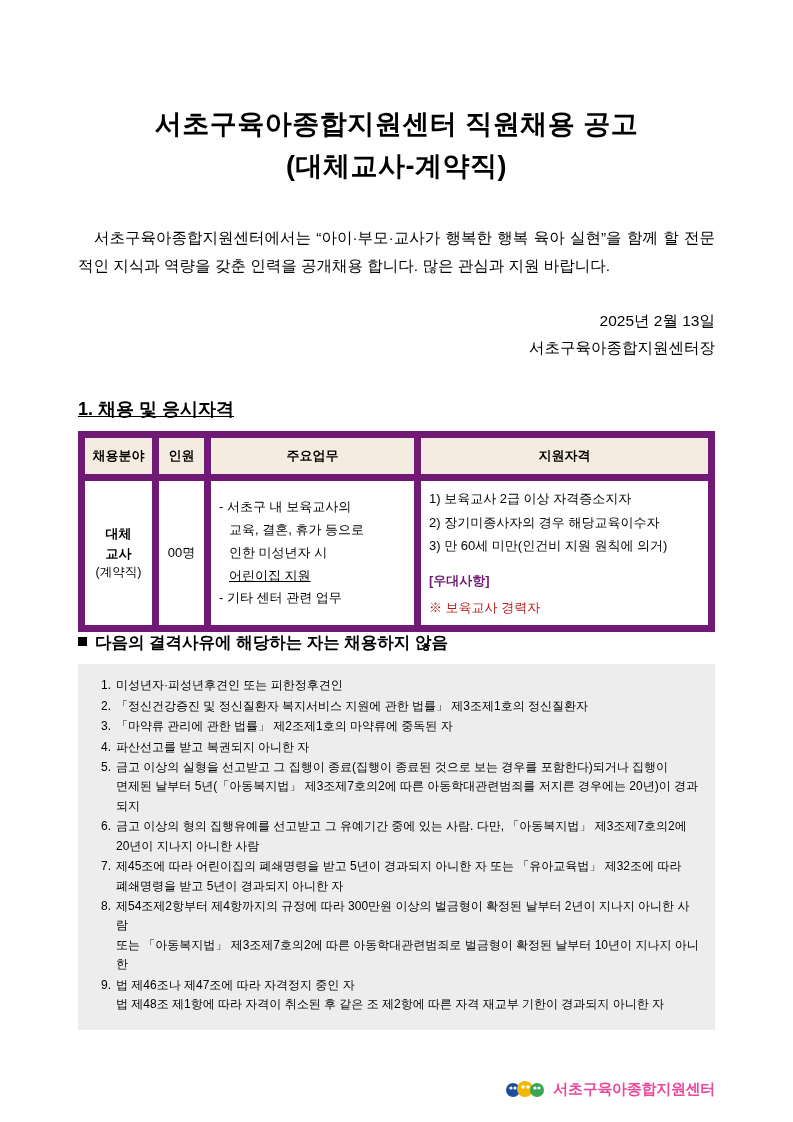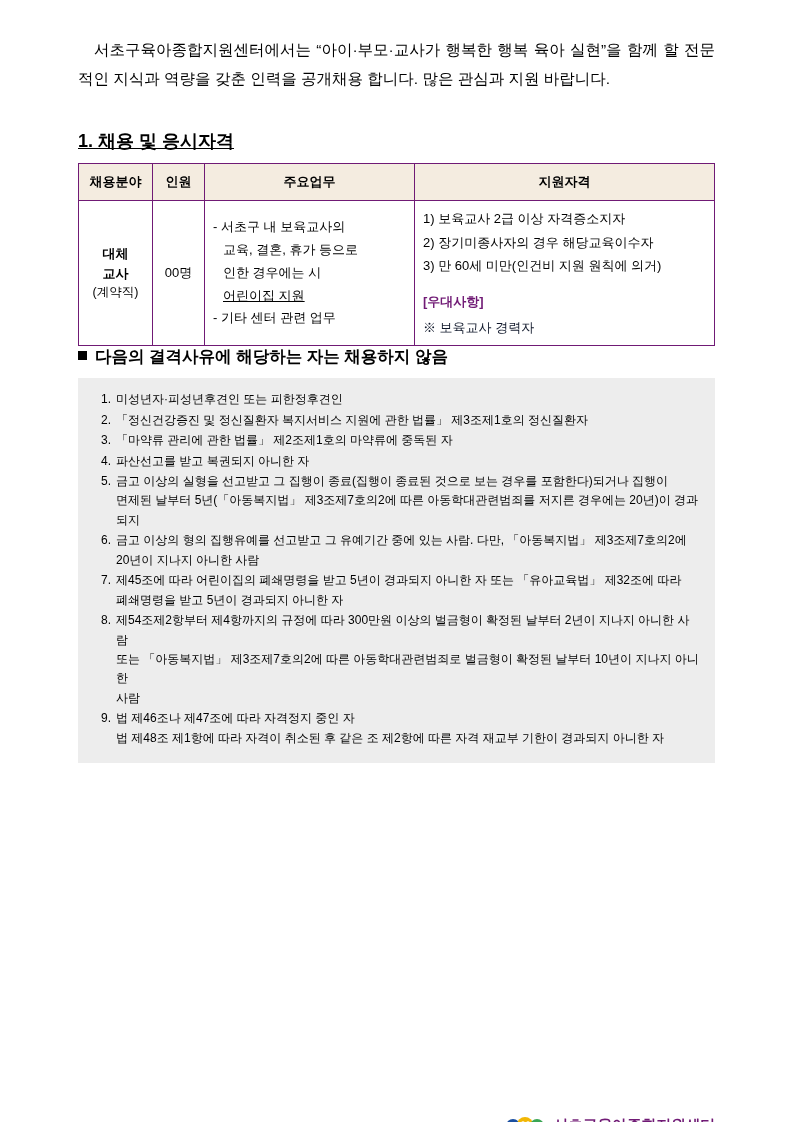--- a/index.html
+++ b/index.html
@@ -51,21 +51,21 @@
     text-decoration: underline;
   }
   table.main-table {
     margin-top: 10px;
     width: 100%;
     border-collapse: collapse;
     table-layout: fixed;
   }
   table.main-table th,
   table.main-table td {
-    border: 1px solid #701a75;
+    border: 7px solid #701a75;
     padding: 6px 8px;
     font-size: 13px;
     vertical-align: middle;
     margin-top: 16px;
   }
   table.main-table thead th {
     background: #f4ece0;
     text-align: center;
     font-weight: bold;
     font-size: 13px;
@@ -99,21 +99,21 @@
     font-size: 13px;
     line-height: 1.8;
     padding: 12px 12px;
   }
   .qual-pref {
     color: #701a75;
     font-weight: bold;
     margin-top: 12px;
   }
   .qual-note {
-    color: #0f172a;
+    color: #b91c1c;
     margin-top: 3px;
   }
   .block-heading {
     font-size: 16.5px;
     font-weight: bold;
   }
   .block-heading .sq {
     display: inline-block;
     width: 9px;
     height: 9px;
@@ -163,32 +163,40 @@
     align-items: center;
     gap: 6px;
   }
   .logo-mark {
     display: flex;
     align-items: center;
   }
   .logo-text {
     font-size: 15px;
     font-weight: bold;
-    color: #701a75;
+    color: #ec4899;
     letter-spacing: -0.3px;
   }
 </style>
 </head>
 <body>
 
 <div class="page">
 
+  <div class="title-block">
+    <div class="title-line">서초구육아종합지원센터 직원채용 공고</div>
+    <div class="title-line">(대체교사-계약직)</div>
+  </div>
 
   <div class="intro">서초구육아종합지원센터에서는 “아이·부모·교사가 행복한 행복 육아 실현”을 함께 할 전문적인 지식과 역량을 갖춘 인력을 공개채용 합니다. 많은 관심과 지원 바랍니다.</div>
 
+  <div class="date-block">
+    <div>2025년 2월 13일</div>
+    <div>서초구육아종합지원센터장</div>
+  </div>
 
   <div class="section-title">1. 채용 및 응시자격</div>
 
   <table class="main-table">
     <colgroup>
       <col class="col-field">
       <col class="col-count">
       <col class="col-duty">
       <col>
     </colgroup>
@@ -204,21 +212,21 @@
       <tr>
         <td class="cell-field">
           <div>대체</div>
           <div>교사</div>
           <div class="sub">(계약직)</div>
         </td>
         <td class="cell-count">00명</td>
         <td class="cell-duty">
           <div>- 서초구 내 보육교사의</div>
           <div style="padding-left:10px;">교육, 결혼, 휴가 등으로</div>
-          <div style="padding-left:10px;">인한 경우에는 시</div>
+          <div style="padding-left:10px;">인한 미성년자 시</div>
           <div style="padding-left:10px;text-decoration:underline;">어린이집 지원</div>
           <div>- 기타 센터 관련 업무</div>
         </td>
         <td class="cell-qual">
           <div>1) 보육교사 2급 이상 자격증소지자</div>
           <div>2) 장기미종사자의 경우 해당교육이수자</div>
           <div>3) 만 60세 미만(인건비 지원 원칙에 의거)</div>
           <div class="qual-pref">[우대사항]</div>
           <div class="qual-note">※ 보육교사 경력자</div>
         </td>
@@ -275,21 +283,20 @@
         <span class="gb-text">
           <span class="cont">제45조에 따라 어린이집의 폐쇄명령을 받고 5년이 경과되지 아니한 자 또는 「유아교육법」 제32조에 따라</span>
           <span class="cont">폐쇄명령을 받고 5년이 경과되지 아니한 자</span>
         </span>
       </li>
       <li>
         <span class="gb-num">8.</span>
         <span class="gb-text">
           <span class="cont">제54조제2항부터 제4항까지의 규정에 따라 300만원 이상의 벌금형이 확정된 날부터 2년이 지나지 아니한 사람</span>
           <span class="cont">또는 「아동복지법」 제3조제7호의2에 따른 아동학대관련범죄로 벌금형이 확정된 날부터 10년이 지나지 아니한</span>
-          <span class="cont">사람</span>
         </span>
       </li>
       <li>
         <span class="gb-num">9.</span>
         <span class="gb-text">
           <span class="cont">법 제46조나 제47조에 따라 자격정지 중인 자</span>
           <span class="cont">법 제48조 제1항에 따라 자격이 취소된 후 같은 조 제2항에 따른 자격 재교부 기한이 경과되지 아니한 자</span>
         </span>
       </li>
     </ul>

